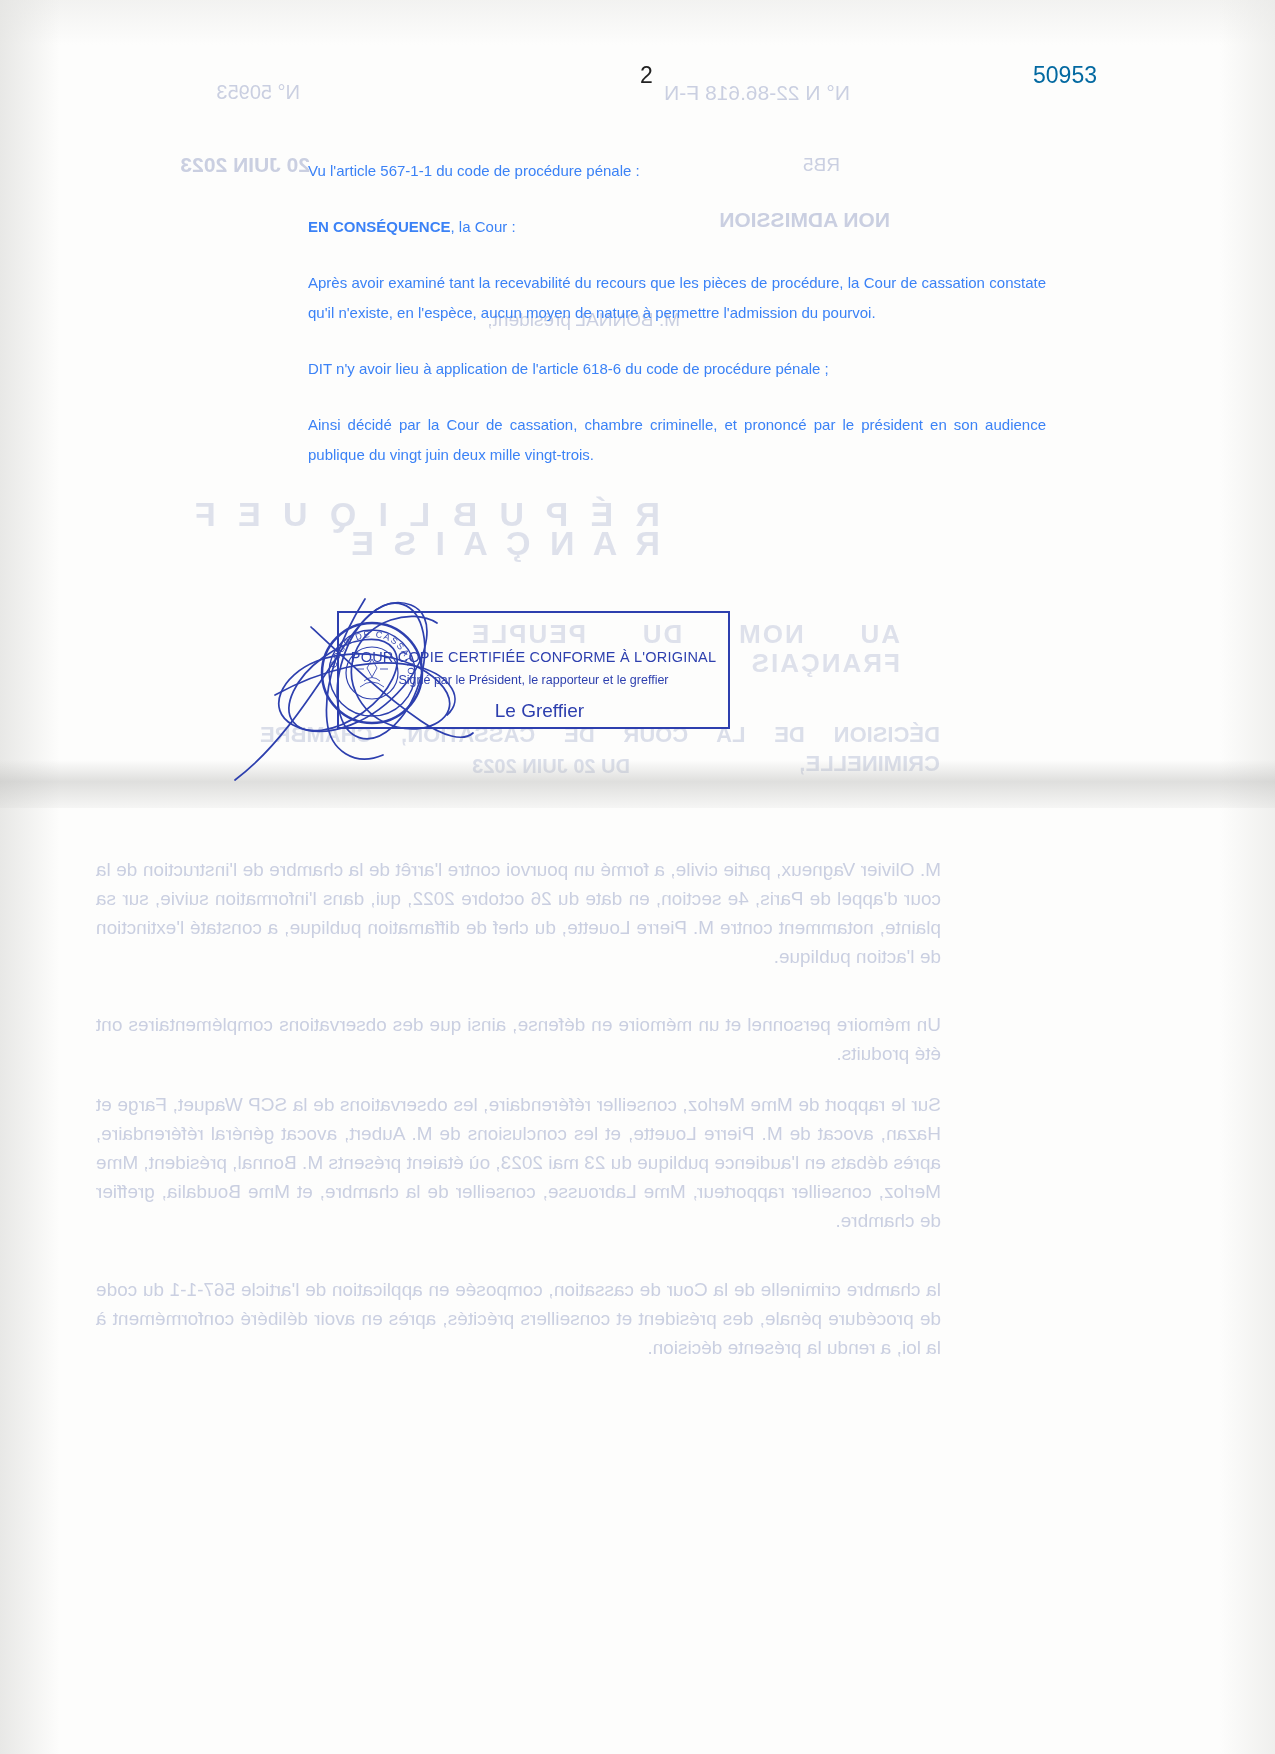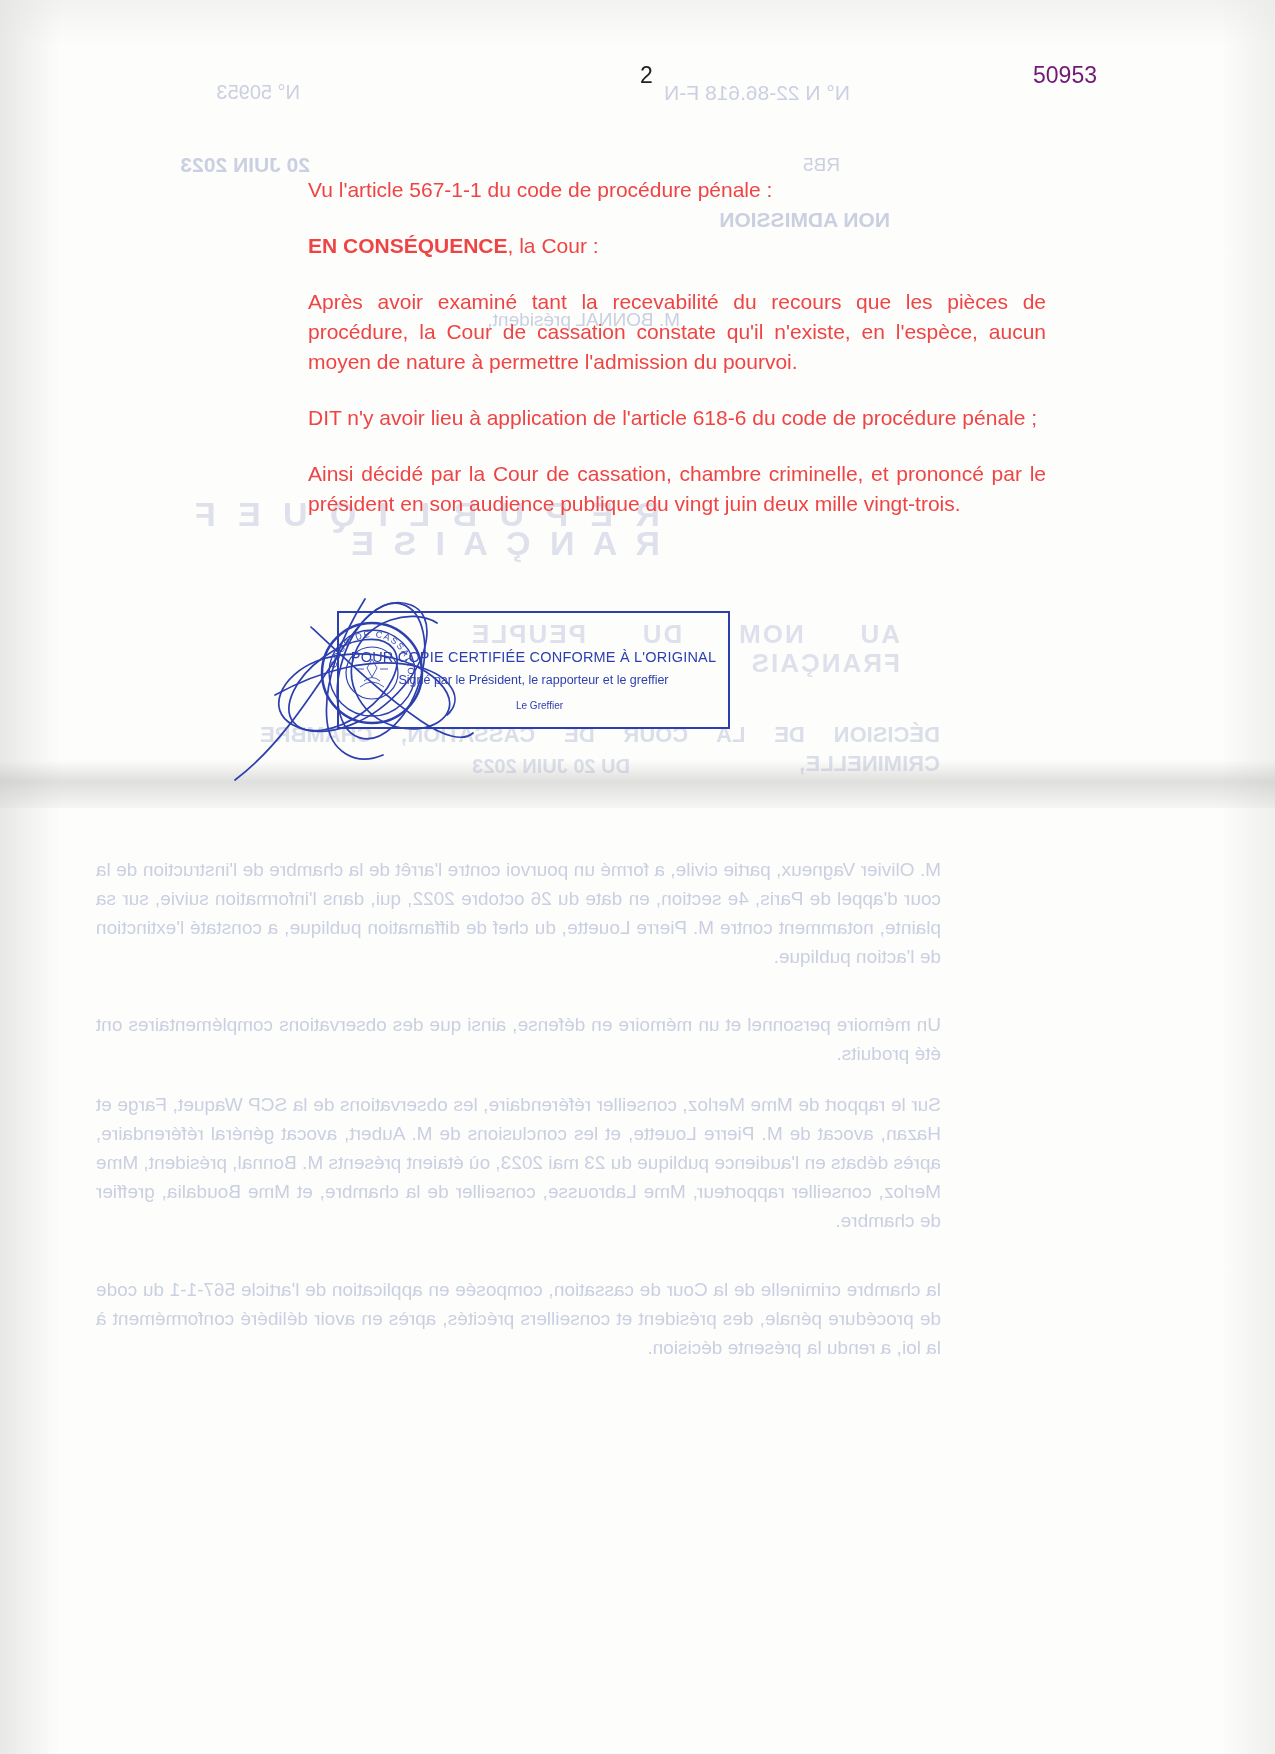--- a/index.html
+++ b/index.html
@@ -51,33 +51,33 @@
     left: 640px;
     top: 0;
     font-size: 23px;
     color: #222;
   }
   .doc-number {
     position: absolute;
     right: 178px;
     top: 0;
     font-size: 23px;
-    color: #701a75;
+    color: #0369a1;
     text-align: center;
   }
 
   
   .body-text {
     position: absolute;
-    top: 175px;
+    top: 156px;
     left: 308px;
     width: 738px;
-    font-size: 21px;
+    font-size: 15px;
     line-height: 30px;
-    color: #ef4444;
+    color: #3b82f6;
   }
   .para {
     margin: 0 0 26px 0;
     text-align: justify;
   }
   .para.last { margin-bottom: 11px; }
   .para strong { font-weight: bold; }
 
   
   .stamp-box {
@@ -102,21 +102,21 @@
   .stamp-line2 {
     position: absolute;
     left: 0; right: 0;
     top: 60px;
     font-size: 12.5px;
   }
   .stamp-line3 {
     position: absolute;
     left: 12px; right: 0;
     top: 87px;
-    font-size: 10px;
+    font-size: 19px;
   }
 
   
   .seal {
     position: absolute;
     left: 318px;
     top: 619px;
     width: 108px;
     height: 108px;
     color: #2d3fae;

